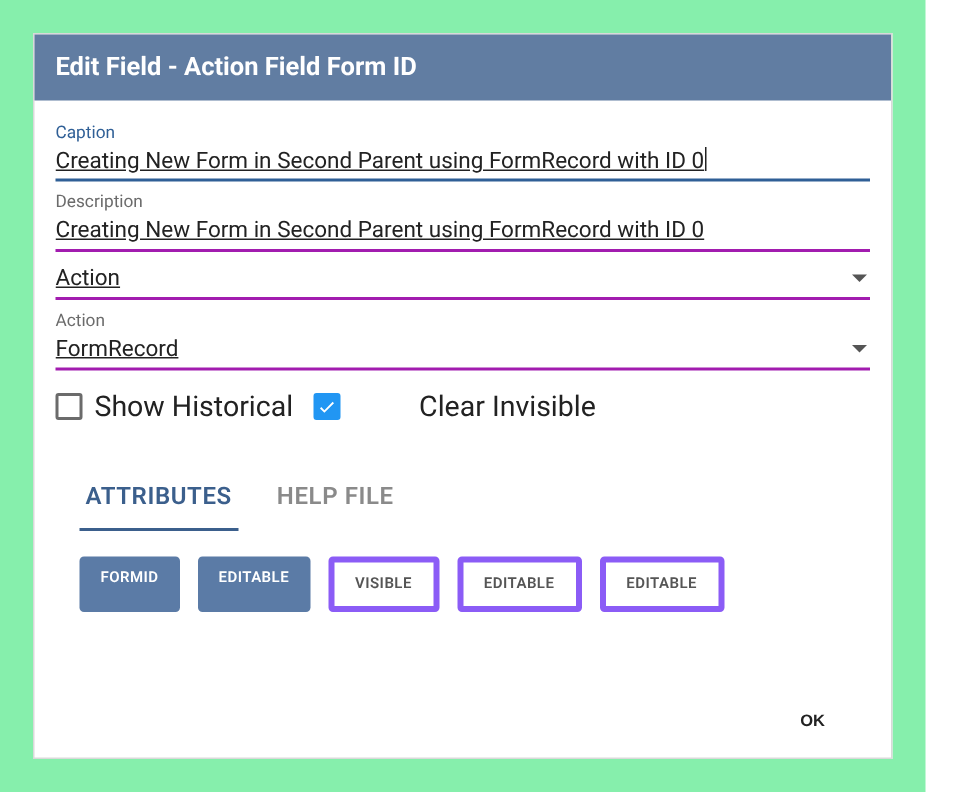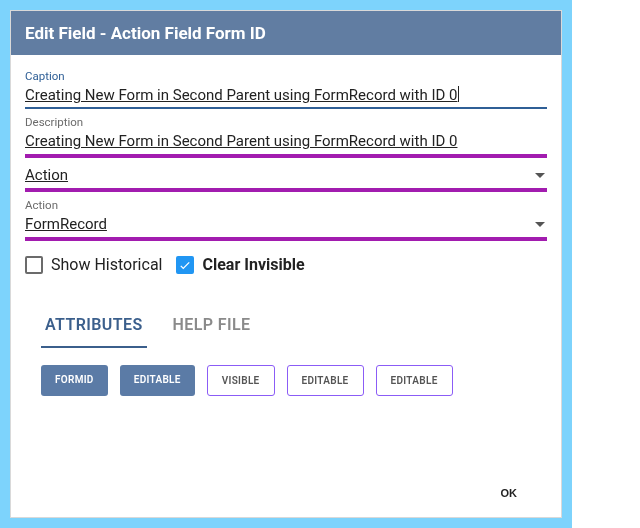--- a/index.html
+++ b/index.html
@@ -5,24 +5,24 @@
   * { box-sizing: border-box; }
   html, body { margin: 0; padding: 0; }
   body {
     font-family: Roboto, "Segoe UI", Arial, sans-serif;
     background: #fff;
     width: 640px;
     height: 528px;
     overflow: hidden;
   }
   .frame {
-    width: 572px;
+    width: 617px;
     height: 528px;
-    background: #7dd3fc;
-    padding: 10px;
+    background: #86efac;
+    padding: 22px;
   }
   .panel {
     background: #fff;
     width: 100%;
     height: 100%;
     display: flex;
     flex-direction: column;
     border: 1px solid #d9d9d9;
   }
   .header {
@@ -33,21 +33,21 @@
     padding: 12px 14px;
   }
   .body {
     padding: 8px 14px 0 14px;
     flex: 1;
     display: flex;
     flex-direction: column;
   }
   .field {
     margin-top: 6px;
-    border-bottom: 4px solid #a21caf;
+    border-bottom: 2px solid #a21caf;
     padding-bottom: 2px;
     position: relative;
   }
   .field.focused {
     border-bottom: 2px solid #2f5f96;
     padding-bottom: 1px;
   }
   .field-label {
     font-size: 11.5px;
     color: #6b6b6b;
@@ -84,41 +84,41 @@
   .check-row {
     display: flex;
     align-items: center;
     gap: 14px;
     margin-top: 14px;
   }
   .chk {
     display: flex;
     align-items: center;
     gap: 8px;
-    font-size: 16px;
+    font-size: 19px;
     color: #222;
     cursor: pointer;
   }
   .chk-box {
     width: 18px; height: 18px;
     border: 2px solid #6b6b6b;
     border-radius: 2px;
     display: flex;
     align-items: center;
     justify-content: center;
     background: #fff;
   }
   .chk-box.checked {
     background: #2196f3;
     border-color: #2196f3;
   }
   .chk-box.checked svg { display: block; }
   .chk-box svg { display: none; width: 14px; height: 14px; }
   .chk-label { line-height: 20px; }
-  .chk-label.bold { font-weight: 700; }
+  .chk-label.bold { font-weight: 400; margin-left: 44px; }
 
   .tabs {
     display: flex;
     gap: 22px;
     margin-top: 30px;
     border-bottom: 1px solid transparent;
     padding-left: 16px;
   }
   .tab {
     font-size: 16px;
@@ -149,21 +149,21 @@
     cursor: pointer;
     user-select: none;
   }
   .chip.primary {
     background: #5b7ba6;
     color: #fff;
   }
   .chip.outline {
     background: #fff;
     color: #555;
-    border: 1px solid #8b5cf6;
+    border: 4px solid #8b5cf6;
   }
 
   .footer {
     display: flex;
     justify-content: flex-end;
     padding: 0 18px 8px 0;
     margin-top: auto;
   }
   .ok-btn {
     font-size: 11px;

